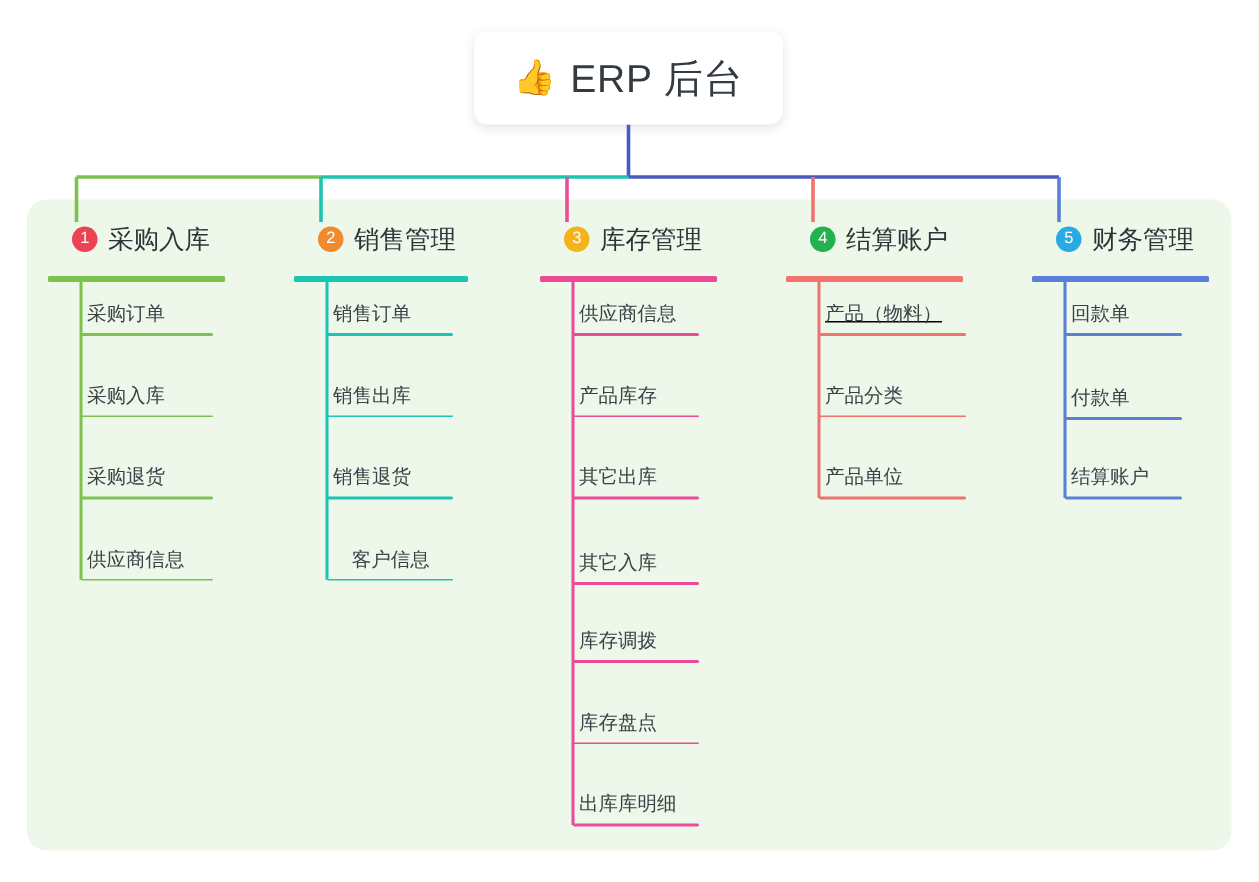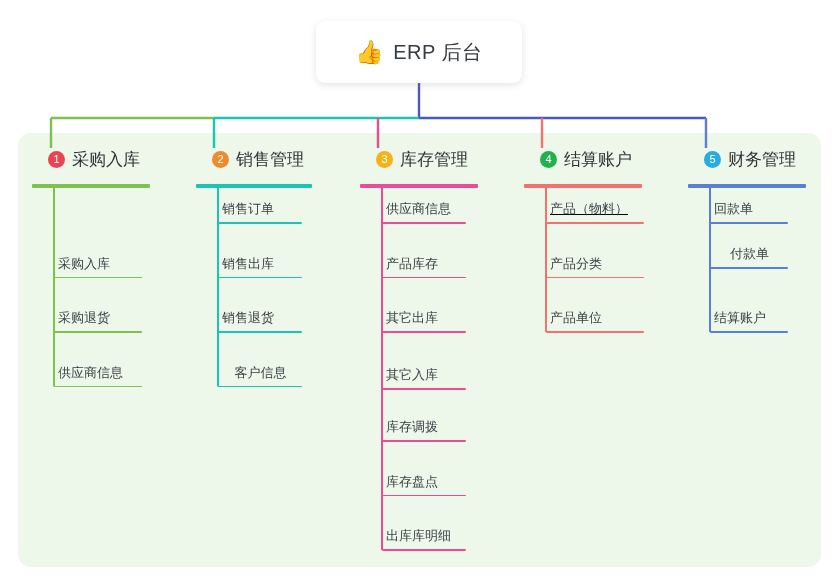--- a/index.html
+++ b/index.html
@@ -37,21 +37,21 @@
     justify-content: center;
     gap: 9px;
     z-index: 6;
   }
   .root-emoji {
     font-size: 23px;
     line-height: 1;
     font-family: "DejaVu Sans", sans-serif;
   }
   .root-title {
-    font-size: 20px;
+    font-size: 26px;
     color: #333a40;
     letter-spacing: 0.5px;
     white-space: nowrap;
   }
 
   
   .panel {
     position: absolute;
     left: 18px;
     top: 133px;
@@ -154,20 +154,24 @@
     <span class="root-title">ERP 后台</span>
   </div>
 
   <div id="branches">
       <div class="branch" style="left: 32px; top: 146px;">
         <div class="branch-head">
           <span class="badge" style="background: rgb(236, 67, 82);">1</span>
           <span class="branch-title">采购入库</span>
         </div>
         <div class="head-rule" style="width: 118px; background: rgb(125, 194, 78);"></div>
+        <div class="leaf" style="top: 54px;">
+          <span class="leaf-label">采购订单</span>
+          <div class="leaf-rule" style="width: 88px; background: rgb(125, 194, 78);"></div>
+        </div>
         <div class="leaf" style="top: 108.5px;">
           <span class="leaf-label">采购入库</span>
           <div class="leaf-rule" style="width: 88px; background: rgb(125, 194, 78);"></div>
         </div>
         <div class="leaf" style="top: 163px;">
           <span class="leaf-label">采购退货</span>
           <div class="leaf-rule" style="width: 88px; background: rgb(125, 194, 78);"></div>
         </div>
         <div class="leaf" style="top: 217.5px;">
           <span class="leaf-label">供应商信息</span>
@@ -254,21 +258,21 @@
       <div class="branch" style="left: 688px; top: 146px;">
         <div class="branch-head">
           <span class="badge" style="background: rgb(41, 171, 226);">5</span>
           <span class="branch-title">财务管理</span>
         </div>
         <div class="head-rule" style="width: 118px; background: rgb(90, 127, 214);"></div>
         <div class="leaf" style="top: 54px;">
           <span class="leaf-label">回款单</span>
           <div class="leaf-rule" style="width: 78px; background: rgb(90, 127, 214);"></div>
         </div>
-        <div class="leaf" style="top: 99px; text-align: center;">
+        <div class="leaf" style="top: 110px;">
           <span class="leaf-label">付款单</span>
           <div class="leaf-rule" style="width: 78px; background: rgb(90, 127, 214);"></div>
         </div>
         <div class="leaf" style="top: 163px;">
           <span class="leaf-label">结算账户</span>
           <div class="leaf-rule" style="width: 78px; background: rgb(90, 127, 214);"></div>
         </div>
       </div>
     </div>
 

